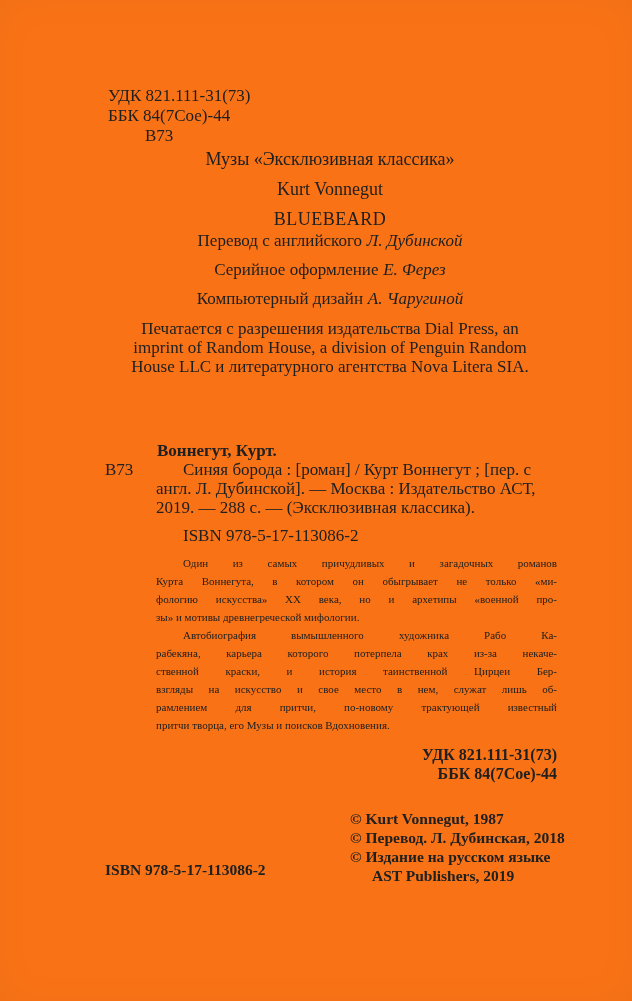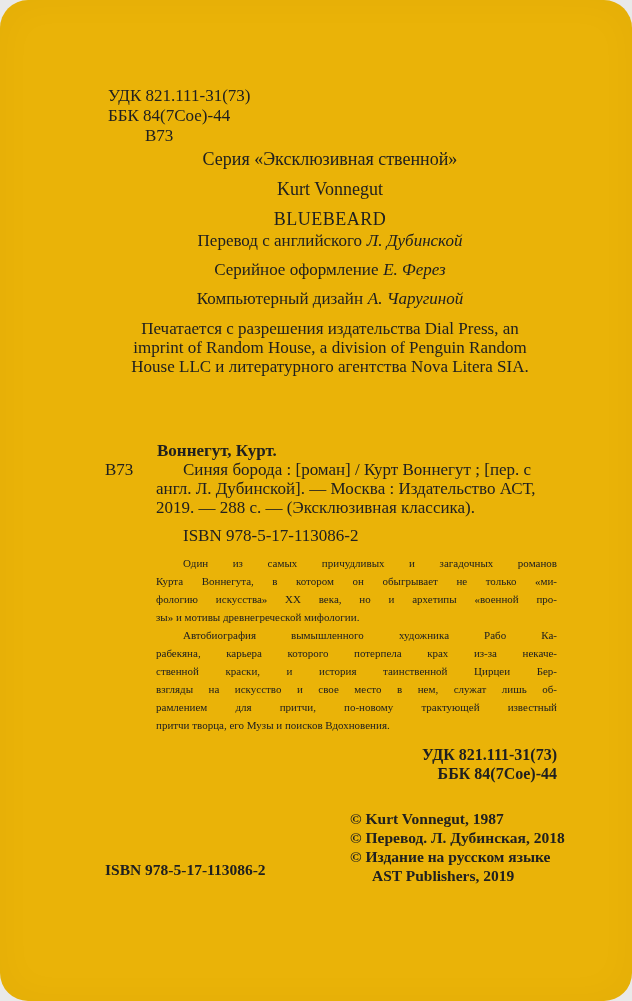--- a/index.html
+++ b/index.html
@@ -1,27 +1,26 @@
 <!DOCTYPE html>
 <html><head>
 <meta charset="utf-8">
 <style>
   html, body { margin: 0; padding: 0; background: #e9e9e9; }
   .page {
     position: relative;
     width: 632px;
     height: 1001px;
     margin: 0 auto;
-    background: #eab308;
+    background: #f97316;
     color: #202020;
     font-family: "Liberation Serif", "DejaVu Serif", serif;
     font-size: 17px;
     overflow: hidden;
     box-shadow: inset 0 0 40px rgba(0,0,0,0.03);
-    border-radius: 28px;
   }
   .abs { position: absolute; }
 
   
   .class-top { left: 108px; top: 86px; line-height: 20px; white-space: nowrap; }
   .class-top .code { margin-left: 37px; }
 
   
   .centered { left: 103px; width: 454px; text-align: center; white-space: nowrap; }
   .series   { top: 149px; font-size: 18px; }
@@ -63,21 +62,21 @@
 <body>
 
 <div class="page">
 
   <div class="abs class-top">
     <div>УДК 821.111-31(73)</div>
     <div>ББК 84(7Сое)-44</div>
     <div class="code">В73</div>
   </div>
 
-  <div class="abs centered series">Серия «Эксклюзивная ственной»</div>
+  <div class="abs centered series">Музы «Эксклюзивная классика»</div>
   <div class="abs centered author-en">Kurt Vonnegut</div>
   <div class="abs centered title-en">BLUEBEARD</div>
 
   <div class="abs credits">
     <div class="credit-line">
       <span>Перевод с английского</span><span class="credit-name">Л. Дубинской</span>
     </div>
     <div class="credit-line">
       <span>Серийное оформление</span><span class="credit-name">Е. Ферез</span>
     </div>

